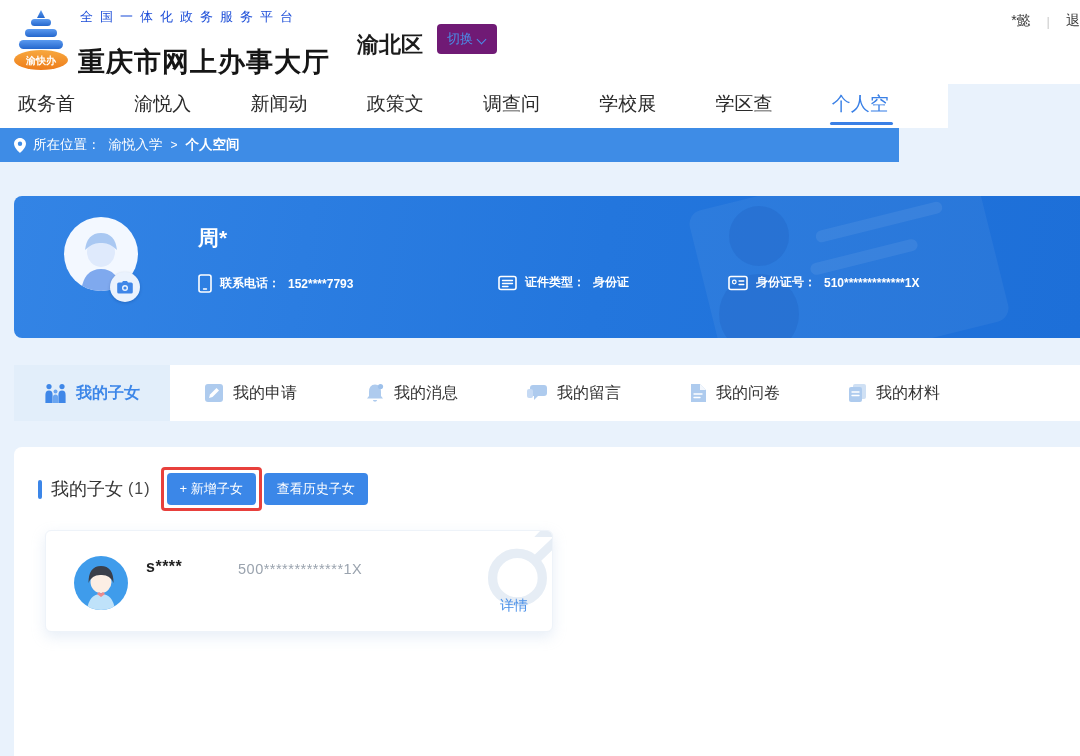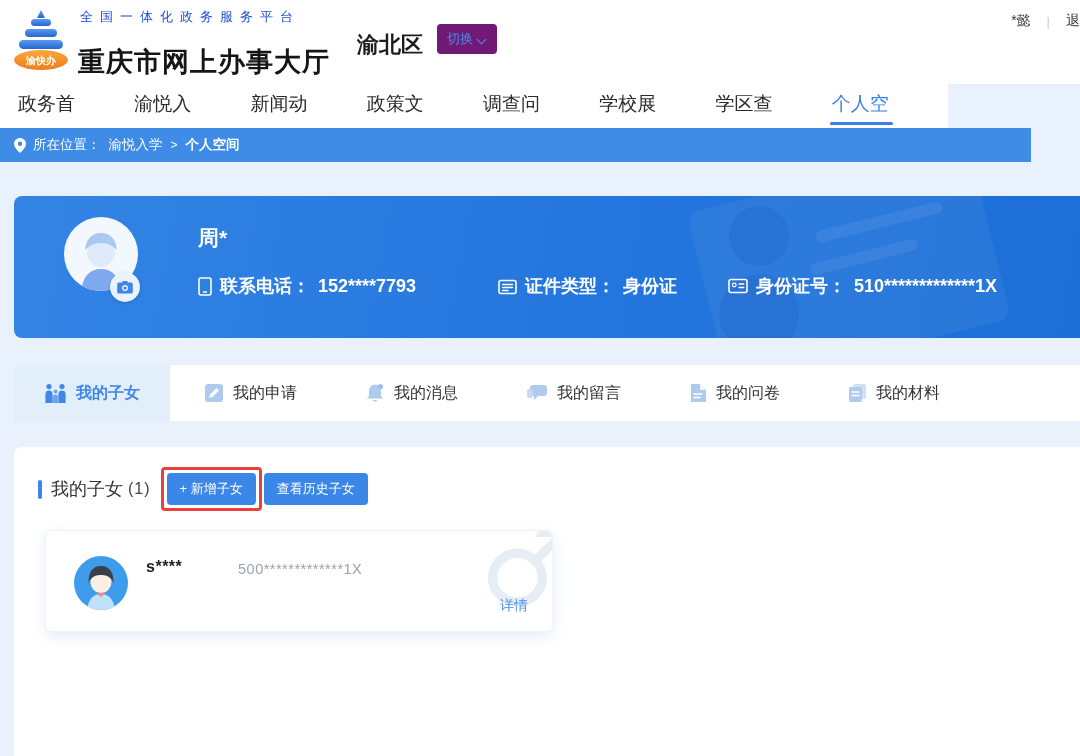--- a/index.html
+++ b/index.html
@@ -56,21 +56,21 @@
     height:44px; line-height:40px; position:relative;
   }
   .nav-item.active { color:#3a80e6; }
   .nav-item.active::after {
     content:""; position:absolute; left:-2px; right:-2px; bottom:3px; height:3px;
     background:#3a80e6; border-radius:2px;
   }
 
   
   .breadcrumb {
-    position:absolute; top:128px; left:0; width:1031px; height:34px;
+    position:absolute; top:128px; left:0; width:899px; height:34px;
     background:#3e8ce6; color:#fff; display:flex; align-items:center;
     font-size:13.5px; padding-left:14px;
   }
   .breadcrumb .sep { margin:0 8px; font-size:12px; }
   .breadcrumb .crumb-link { cursor:pointer; }
   .breadcrumb .crumb-current { font-weight:bold; cursor:pointer; }
   .breadcrumb .prefix { margin-left:7px; margin-right:8px; }
 
   
   .banner {
@@ -90,21 +90,21 @@
     background:rgba(255,255,255,0.07); border-radius:6px; transform:rotate(-14deg);}
   .avatar-wrap { position:absolute; left:50px; top:21px; width:74px; height:74px; }
   .avatar-badge {
     position:absolute; left:96px; top:76px; width:30px; height:30px; border-radius:50%;
     background:#eaf2fd; display:flex; align-items:center; justify-content:center;
     cursor:pointer; box-shadow:0 1px 3px rgba(0,40,100,.25);
   }
   .profile-name { position:absolute; left:184px; top:28px; font-size:21px; font-weight:bold; }
   .profile-item {
     position:absolute; top:78px; display:flex; align-items:center; gap:8px;
-    font-size:18px; font-weight:600;
+    font-size:12px; font-weight:600;
   }
   .pi-1 { left:184px; } .pi-2 { left:484px; } .pi-3 { left:714px; }
 
   
   .tabstrip {
     position:absolute; top:365px; left:14px; right:0; height:56px; background:#fff;
     display:flex; align-items:stretch;
   }
   .tab {
     display:flex; align-items:center; gap:9px; padding:0 34px;

